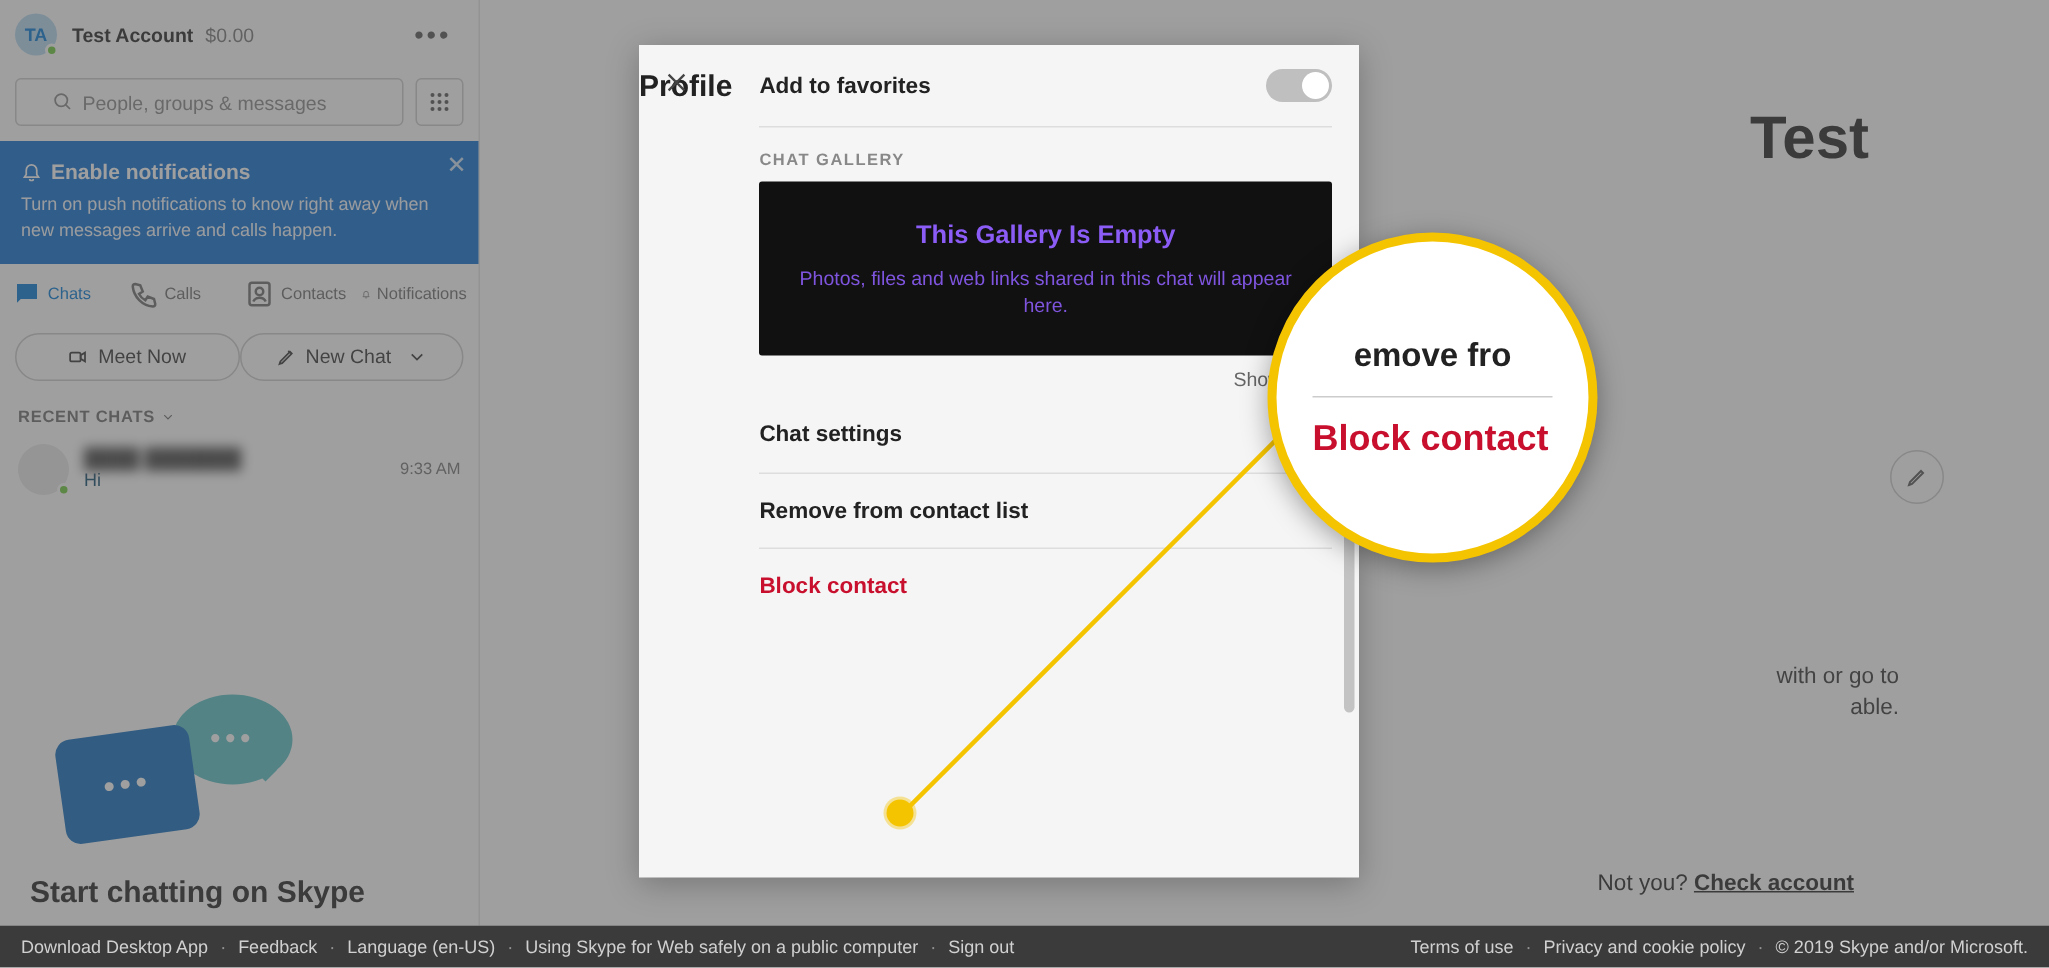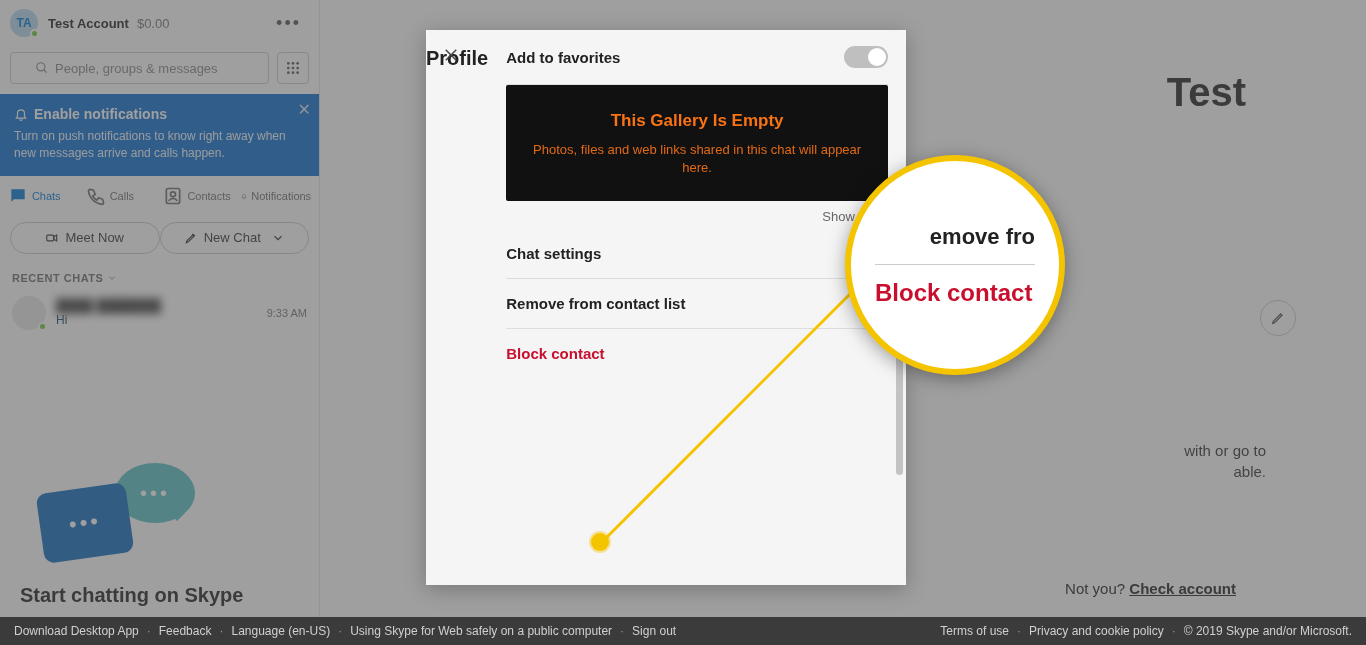--- a/index.html
+++ b/index.html
@@ -115,42 +115,42 @@
   }
   .row.noborder{border-bottom:none;}
   .row-label { font-size:15px; font-weight:700; color:#222;}
   .row-label.red { color:#c8102e; }
   .toggle {
     width:44px;height:22px;border-radius:11px;background:#bfbfbf;position:relative;
   }
   .toggle::after{content:"";position:absolute;right:2px;top:2px;width:18px;height:18px;border-radius:50%;background:#fff;}
   .subhead { font-size:11px; font-weight:700; letter-spacing:1px; color:#888; padding:16px 0 8px;}
   .gallery {
-    background:#111; color:#f97316; text-align:center; padding:26px 20px 24px; border-radius:2px;
+    background:#111; color:#8b5cf6; text-align:center; padding:26px 20px 24px; border-radius:2px;
   }
   .gallery h3{font-size:17px; font-weight:700; margin-bottom:10px;}
   .gallery p{font-size:13px; opacity:.9; line-height:1.4;}
   .showmore { text-align:right; font-size:13px; color:#666; padding:8px 0 4px; cursor:pointer;}
   .chev-right svg{width:14px;height:14px;opacity:.5;}
 
   .scroll-thumb{position:absolute;right:3px;top:265px;width:7px;height:180px;background:#c3c3c3;border-radius:4px;}
 
   
   .dim {
     position:absolute; inset:0; height:617px; background:rgba(80,80,80,0.55); pointer-events:none;
   }
 
   
   .magnifier {
     position:absolute; left:845px; top:155px; width:220px; height:220px;
     border-radius:50%; background:#fff; border:6px solid #f5c400;
     box-shadow:0 4px 18px rgba(0,0,0,.35); overflow:hidden;
     display:flex; flex-direction:column; justify-content:center; padding:0 24px;
   }
-  .mag-top { font-size:22px; font-weight:700; color:#222; border-bottom:1px solid #ccc; padding:0 0 14px; margin-bottom:14px; text-align:right; white-space:nowrap;}
+  .mag-top { font-size:22px; font-weight:700; color:#222; border-bottom:1px solid #ccc; padding:0 0 14px; margin-bottom:14px; text-align:center; white-space:nowrap;}
   .mag-main { font-size:24px; font-weight:700; color:#c8102e; }
   .hl-dot {
     position:absolute; left:591px; top:533px; width:18px; height:18px; border-radius:50%;
     background:#f5c400; box-shadow:0 0 0 2px rgba(245,196,0,.4);
   }
   .hl-line {
     position:absolute; left:601px; top:258px; width:380px; height:290px; pointer-events:none;
   }
 
   
@@ -320,20 +320,21 @@
           <line x1="19" y1="5" x2="5" y2="19"></line>
         </svg>
     </span>
     <span class="modal-title">Profile</span>
   </div>
   <div class="modal-body">
     <div class="row">
       <span class="row-label">Add to favorites</span>
       <span class="toggle"></span>
     </div>
+    <div class="subhead">CHAT GALLERY</div>
     <div class="gallery">
       <h3>This Gallery Is Empty</h3>
       <p>Photos, files and web links shared in this chat will appear here.</p>
     </div>
     <div class="showmore">Show more</div>
     <div class="row">
       <span class="row-label">Chat settings</span>
       <span class="chev-right"><svg viewBox="0 0 24 24" fill="none" stroke="#888" stroke-width="2">
             <path d="M9 6l6 6-6 6"></path>
           </svg></span>

